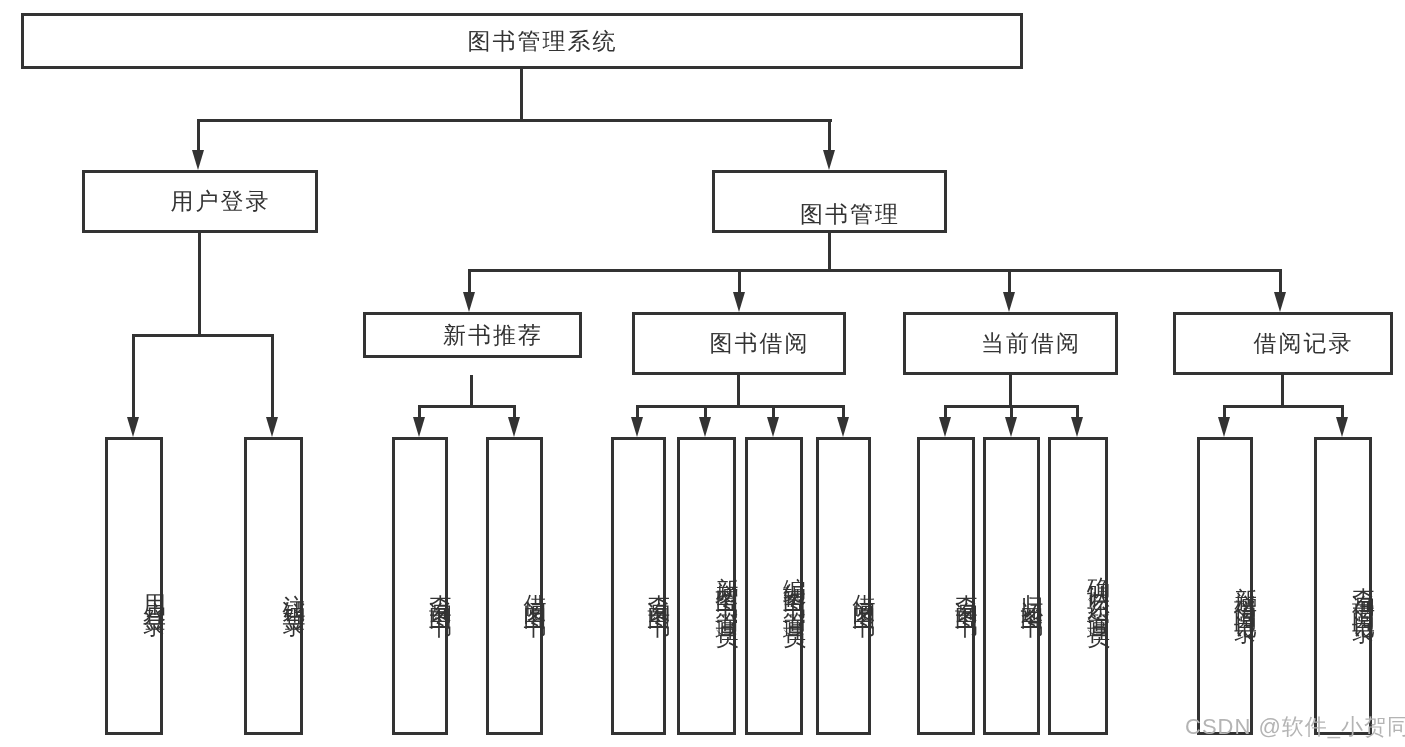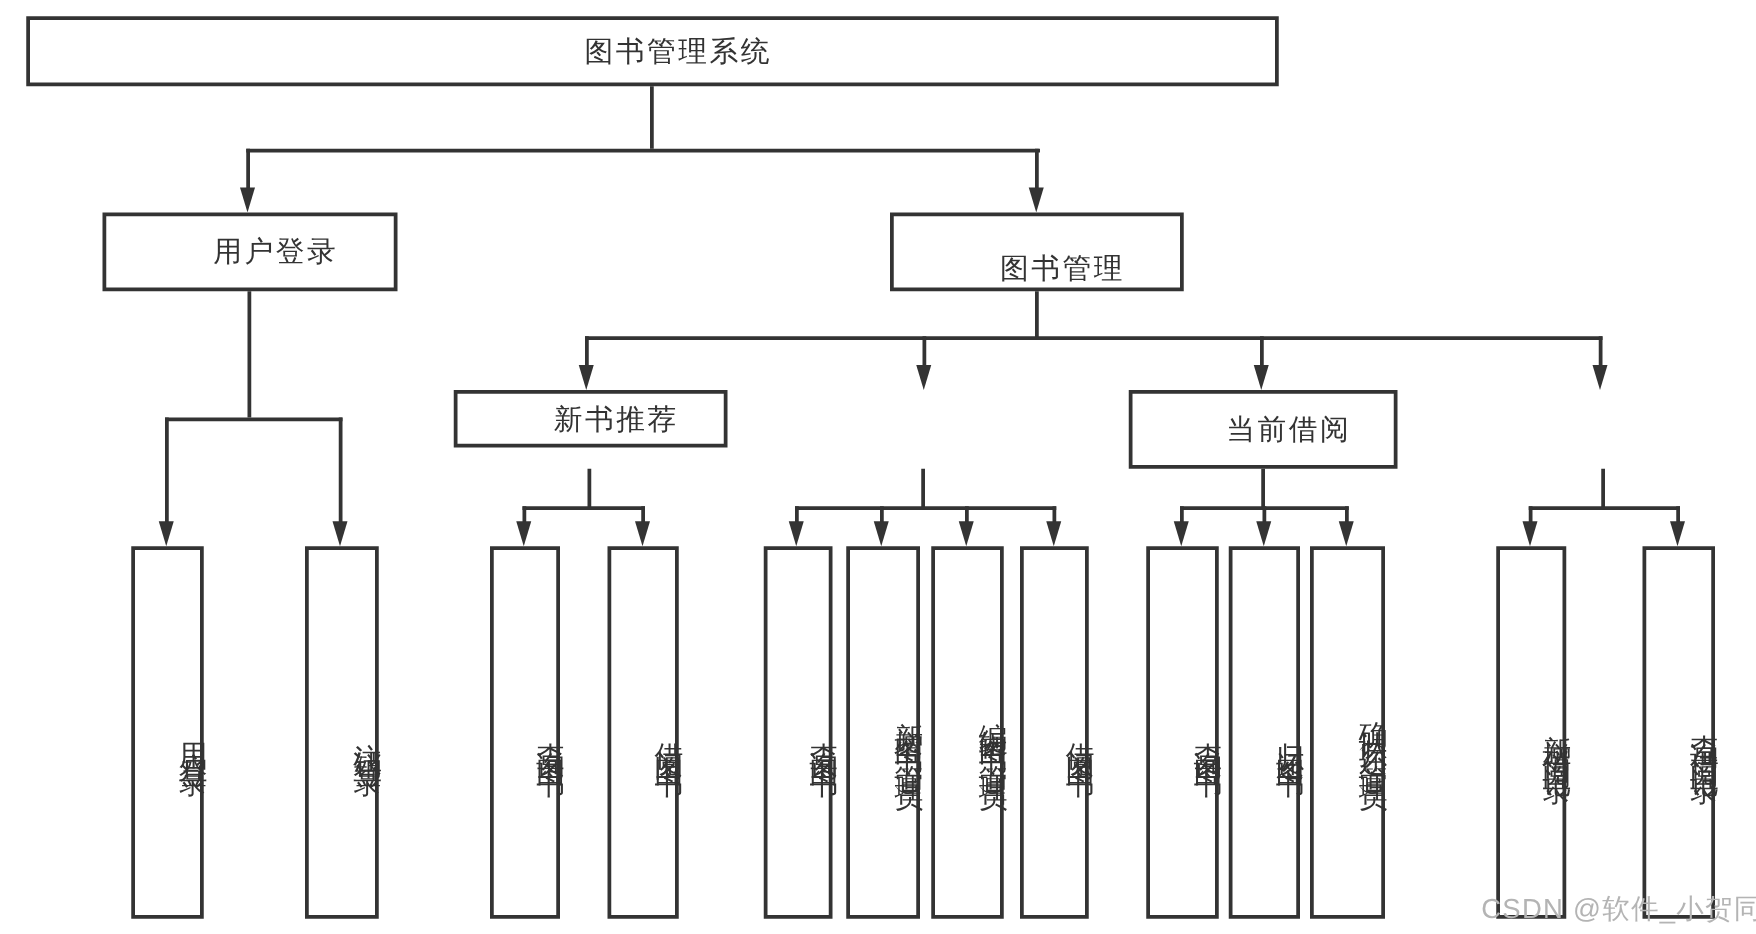--- a/index.html
+++ b/index.html
@@ -90,22 +90,28 @@
   <div class="vline" style="left:738px; top:269px; height:28px;"></div>
   <div class="arr" style="left:733px; top:292px;"></div>
   <div class="vline" style="left:1008px; top:269px; height:28px;"></div>
   <div class="arr" style="left:1003px; top:292px;"></div>
   <div class="vline" style="left:1279px; top:269px; height:28px;"></div>
   <div class="arr" style="left:1274px; top:292px;"></div>
 
   <div class="box" style="left:363px; top:312px; width:219px; height:46px;">
     <span>新书推荐</span>
   </div>
+  <div class="box" style="left:632px; top:312px; width:214px; height:63px;">
+    <span>图书借阅</span>
+  </div>
   <div class="box" style="left:903px; top:312px; width:215px; height:63px;">
     <span>当前借阅</span>
+  </div>
+  <div class="box" style="left:1173px; top:312px; width:220px; height:63px;">
+    <span>借阅记录</span>
   </div>
 
   <div class="vline" style="left:470px; top:375px; height:31px;"></div>
   <div class="hline" style="left:418px; top:405px; width:98px;"></div>
   <div class="vline" style="left:418px; top:405px; height:16px;"></div>
   <div class="arr" style="left:413px; top:417px;"></div>
   <div class="vline" style="left:513px; top:405px; height:16px;"></div>
   <div class="arr" style="left:508px; top:417px;"></div>
 
   <div class="vline" style="left:737px; top:375px; height:31px;"></div>

